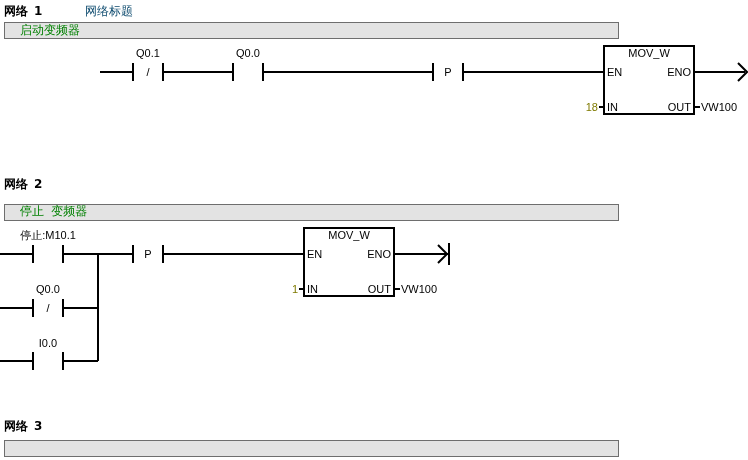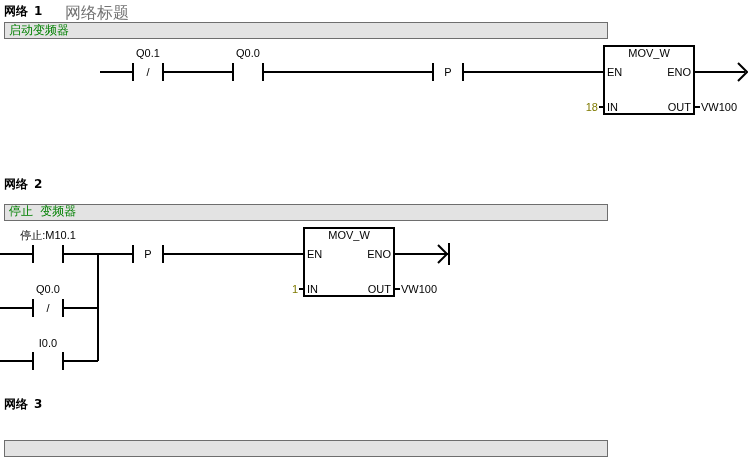--- a/index.html
+++ b/index.html
@@ -1,41 +1,41 @@
 <!DOCTYPE html>
 <html><head>
   <meta charset="utf-8">
   <style>
     html, body { margin:0; padding:0; background:#ffffff; }
     body { width:748px; height:460px; position:relative; overflow:hidden;
            font-family: "DejaVu Sans", "Liberation Sans", sans-serif; font-size:11px; color:#000; }
     .net-title { position:absolute; left:4px; font-weight:bold; font-size:12px; }
     .net-title .num { margin-left:6px; }
-    .net-sub { position:absolute; color:#737373; font-size:16px; }
+    .net-sub { position:absolute; color:#0c4a6e; font-size:12px;margin-left:20px; }
     .comment-bar { position:absolute; left:4px; width:598px; height:15px; background:#e3e3e3;
-                   border:1px solid #6e6e6e; color:#008000; font-size:12px; line-height:15px; padding-left:4px; box-sizing:content-box; }
+                   border:1px solid #6e6e6e; color:#008000; font-size:12px; line-height:15px; padding-left:15px; box-sizing:content-box; }
     svg { position:absolute; left:0; top:0; }
     .lbl { font-family:"Liberation Sans", sans-serif; font-size:11px; fill:#000; }
     .lbl-olive { font-family:"Liberation Sans", sans-serif; font-size:11px; fill:#7f7a00; }
   </style>
 </head>
 <body>
 
 <div class="net-title" style="top:3px;text-align:right;">
   <span>网络</span><span class="num">1</span>
 </div>
 <div class="net-sub" style="left:65px; top:3px;">网络标题</div>
 <div class="comment-bar" style="top:22px;">启动变频器</div>
 
 <div class="net-title" style="top:176px;">
   <span>网络</span><span class="num">2</span>
 </div>
 <div class="comment-bar" style="top:204px;font-family:Liberation Mono, monospace;">停止 变频器</div>
 
-<div class="net-title" style="top:396px;">
+<div class="net-title" style="top:418px;">
   <span>网络</span><span class="num">3</span>
 </div>
 <div class="comment-bar" style="top:440px;"></div>
 
 <svg width="748" height="460">
   <g stroke="#000" stroke-width="2" fill="none">
 
     <g>
       <line x1="100" y1="72" x2="133" y2="72"></line>
 

